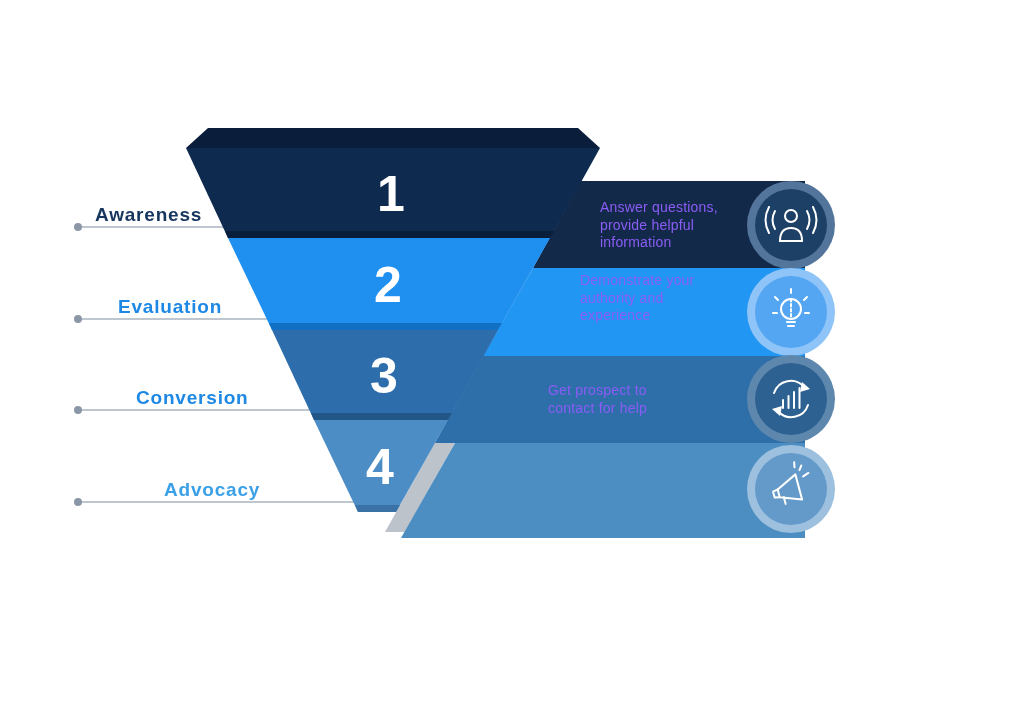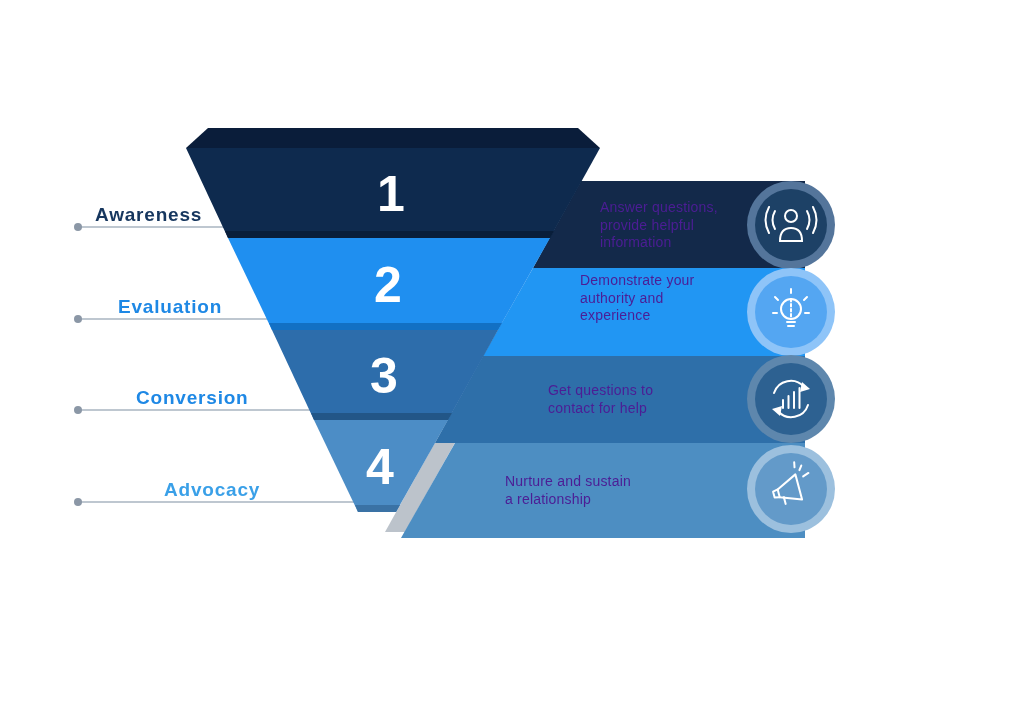--- a/index.html
+++ b/index.html
@@ -5,21 +5,21 @@
   html,body{margin:0;padding:0;background:#ffffff;}
   .canvas{
     position:relative;width:1024px;height:706px;background:#ffffff;
     font-family:"Liberation Sans",sans-serif;overflow:hidden;
   }
   .canvas > svg{position:absolute;left:0;top:0;}
   text{font-family:"Liberation Sans",sans-serif;}
   .stage-label{font-weight:bold;font-size:19px;letter-spacing:0.8px;}
   .funnel-number{font-weight:bold;font-size:50px;}
   .ribbon-desc{
-    position:absolute;color:#4c1d95;font-size:14px;line-height:17.5px;
+    position:absolute;color:#8b5cf6;font-size:14px;line-height:17.5px;
     white-space:pre-line;letter-spacing:0.2px;
   }
 </style>
 </head>
 <body>
 
 <div class="canvas">
 
   <svg width="1024" height="706" viewBox="0 0 1024 706">
 
@@ -113,18 +113,16 @@
     </g>
 
   </svg>
 
   <div class="ribbon-desc" style="left:600px;top:199px;width:185px">Answer questions,
 provide helpful
 information</div>
   <div class="ribbon-desc" style="left:580px;top:272px;width:185px">Demonstrate your
 authority and
 experience</div>
-  <div class="ribbon-desc" style="left:548px;top:382px;width:185px">Get questions to
+  <div class="ribbon-desc" style="left:548px;top:382px;width:185px">Get prospect to
 contact for help</div>
-  <div class="ribbon-desc" style="left:505px;top:473px;width:195px">Nurture and sustain
-a relationship</div>
 
 </div>
 
 </body></html>

